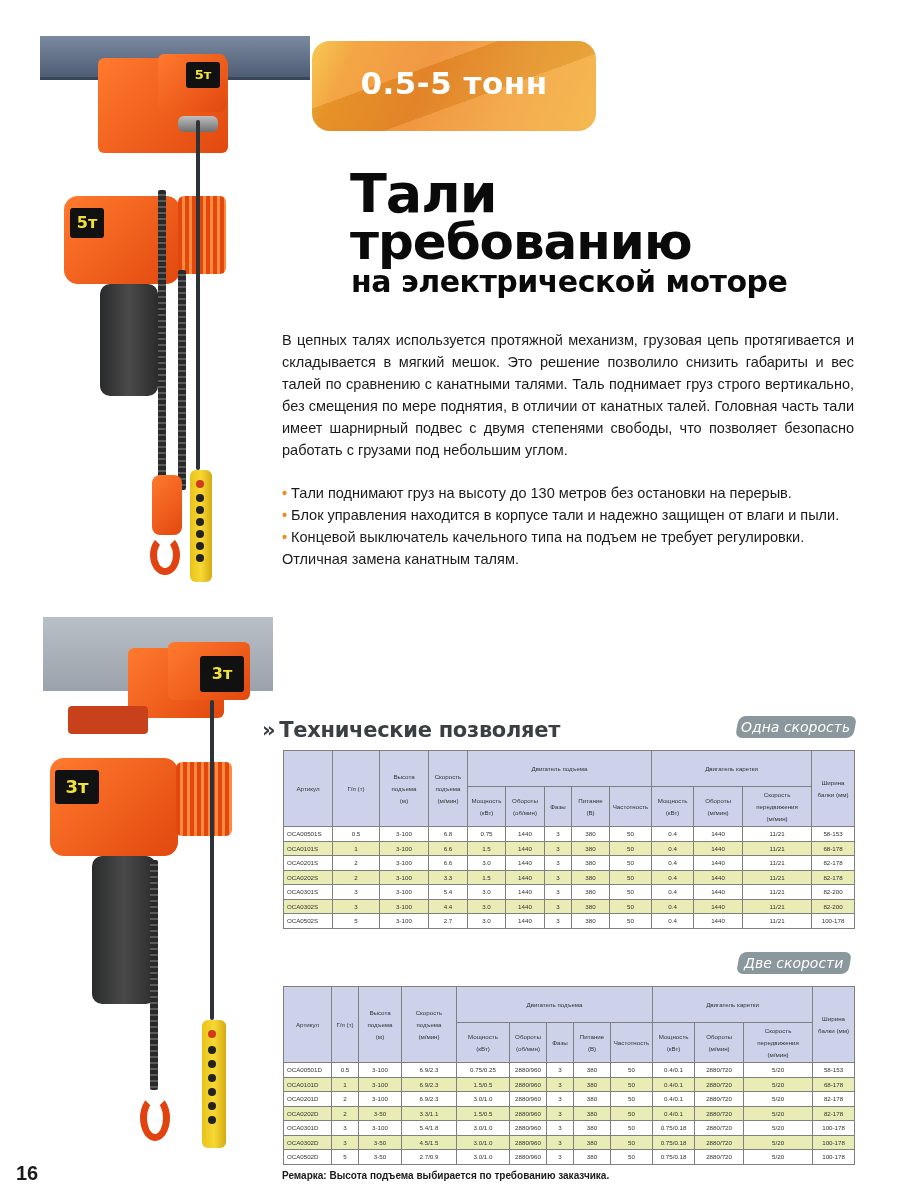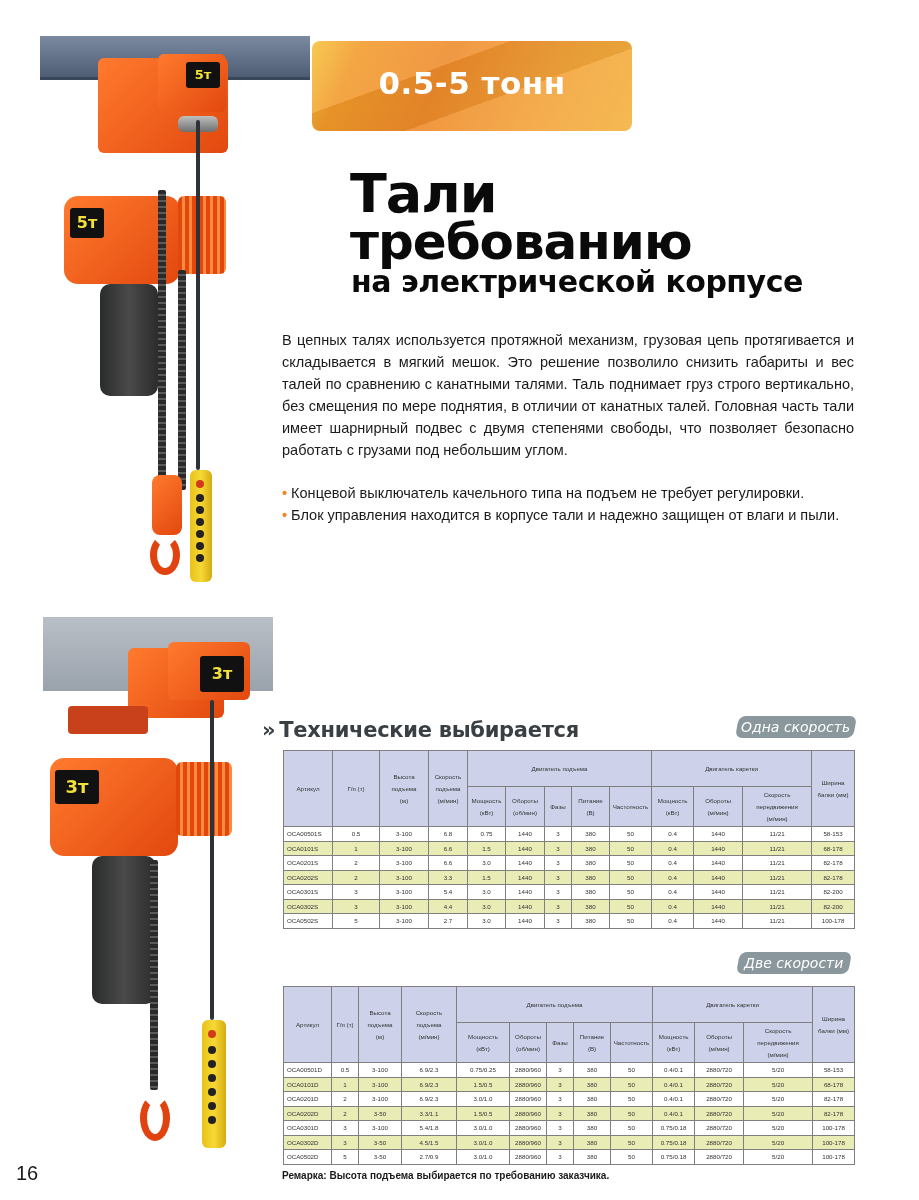--- a/index.html
+++ b/index.html
@@ -20,21 +20,21 @@
   .chain { background: repeating-linear-gradient(#2a2a2a 0 4px,#5a5a5a 4px 6px); border-radius:2px; }
   .cable { background:#2d3238; border-radius:2px; }
   .pendant { background: linear-gradient(90deg,#e9c21a,#f7d835,#d5ab10); border-radius:6px; }
   .btnp { position:absolute; left:6px; width:8px; height:8px; border-radius:50%; background:#222; }
   .label { position:absolute; background:#111; border-radius:3px; color:#f1e13a;
            font-family:"DejaVu Sans", sans-serif; font-weight:bold; }
   .hook { position:absolute; border: 7px solid #e0430f; border-top-color: transparent; border-radius: 50%; }
 
   
   .badge {
-    position:absolute; left:312px; top:41px; width:320px; height:90px; border-radius:8px;
+    position:absolute; left:312px; top:41px; width:284px; height:90px; border-radius:18px;
     background: linear-gradient(115deg,#f6c23a 0%,#f29a2a 14%,#ee8a2a 40%,#f3a23a 70%,#f4b23e 100%);
     overflow:hidden;
   }
   .badge::before{ content:""; position:absolute; left:0; top:0; width:100%; height:100%;
     background: linear-gradient(160deg, rgba(255,255,255,0.12) 0 35%, rgba(0,0,0,0.05) 35% 60%, rgba(255,255,255,0.1) 60%); }
   .badge-text { position:absolute; left:0; right:0; top:24px; text-align:center; color:#fff;
     font-family:"DejaVu Sans", sans-serif; font-weight:bold; font-size:31px; letter-spacing:0.5px; }
 
   
   .t1 { position:absolute; left:350px; top:168px; font-family:"DejaVu Sans",sans-serif; font-weight:bold;
@@ -62,21 +62,21 @@
 
   
   table.spec { position:absolute; border-collapse:collapse; table-layout:fixed; font-size:6.2px; color:#333; }
   table.spec td, table.spec th { border:1px solid #7f7f7f; text-align:center; padding:0 1px; overflow:hidden; white-space:nowrap; }
   table.spec th { background:#cdd2ea; font-weight:normal; line-height:12px; }
   table.spec td { height:14.5px; }
   table.spec tr.alt td { background:#e9ecb5; }
   table.spec td:first-child { text-align:left; padding-left:3px; }
 
   .remark { position:absolute; left:282px; top:1170px; font-size:10px; font-weight:bold; color:#1a1a1a; }
-  .pagenum { position:absolute; left:16px; top:1162px; font-size:20px; color:#1a1a1a; }
+  .pagenum { position:absolute; left:16px; top:1162px; font-size:20px; color:#1a1a1a;font-weight:bold; }
 </style>
 </head>
 <body>
 
 <div class="photo" style="left:30px;top:30px;width:280px;height:580px;">
 </div>
 <div class="beam1"></div>
 
 <div class="abs orange" style="left:98px;top:58px;width:130px;height:95px;"></div>
 <div class="abs orange" style="left:158px;top:54px;width:68px;height:58px;"></div>
@@ -123,31 +123,33 @@
   <div class="btnp" style="top:82px;"></div>
     <div class="btnp" style="top:96px;"></div>
 </div>
 
 <div class="badge">
   <div class="badge-text">0.5-5 тонн</div>
 </div>
 
 <div class="t1">Тали</div>
 <div class="t2">требованию</div>
-<div class="t3">на электрической корпусе</div>
+<div class="t3">на электрической моторе</div>
 
 <p class="intro">В цепных талях используется протяжной механизм, грузовая цепь протягивается и складывается в мягкий мешок. Это решение позволило снизить габариты и вес талей по сравнению с канатными талями. Таль поднимает груз строго вертикально, без смещения по мере поднятия, в отличии от канатных талей. Головная часть тали имеет шарнирный подвес с двумя степенями свободы, что позволяет безопасно работать с грузами под небольшим углом.</p>
 
 <div class="params">
+  <div><span class="dot">•</span><span> Тали поднимают груз на высоту до 130 метров без остановки на перерыв.</span></div>
+  <div><span class="dot">•</span><span> Блок управления находится в корпусе тали и надежно защищен от влаги и пыли.</span></div>
   <div><span class="dot">•</span><span> Концевой выключатель качельного типа на подъем не требует регулировки.</span></div>
-  <div><span class="dot">•</span><span> Блок управления находится в корпусе тали и надежно защищен от влаги и пыли.</span></div>
+  <div>Отличная замена канатным талям.</div>
 </div>
 
 <div class="sec-head">
-  <span class="chev">»</span><span>Технические выбирается</span>
+  <span class="chev">»</span><span>Технические позволяет</span>
 </div>
 <div class="pill" style="left:737px;top:716px;width:118px;">
   <span>Одна скорость</span>
 </div>
 
 <table class="spec" id="tbl0" style="left:283px;top:750px;width:571px;">
   <colgroup>
     <col style="width:49px">
       <col style="width:47px">
       <col style="width:49px">

